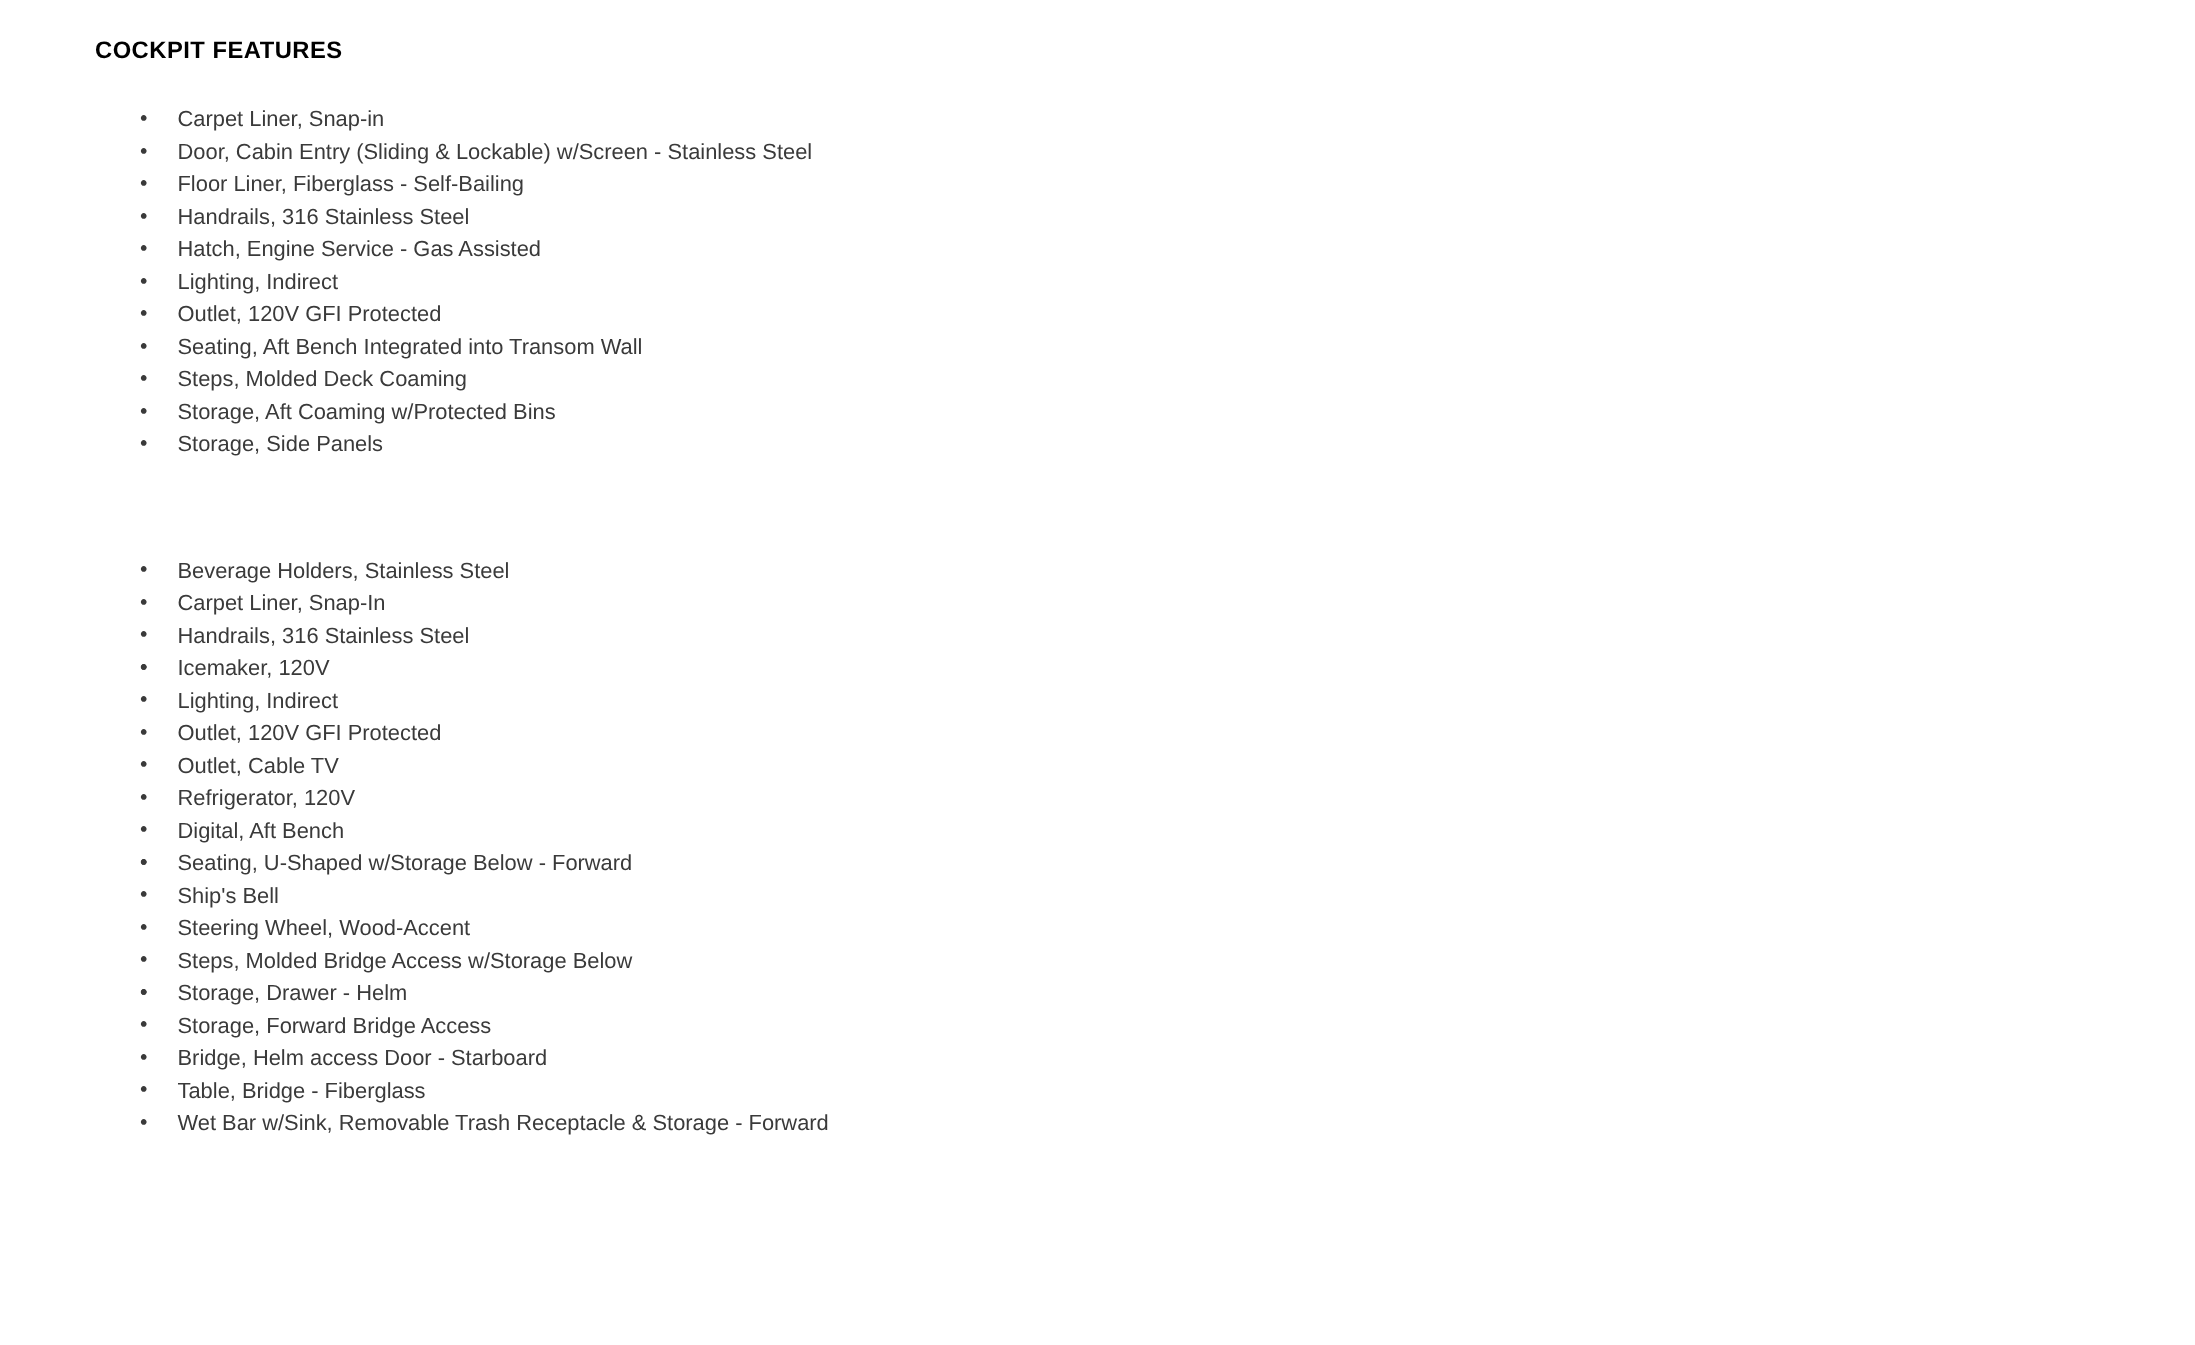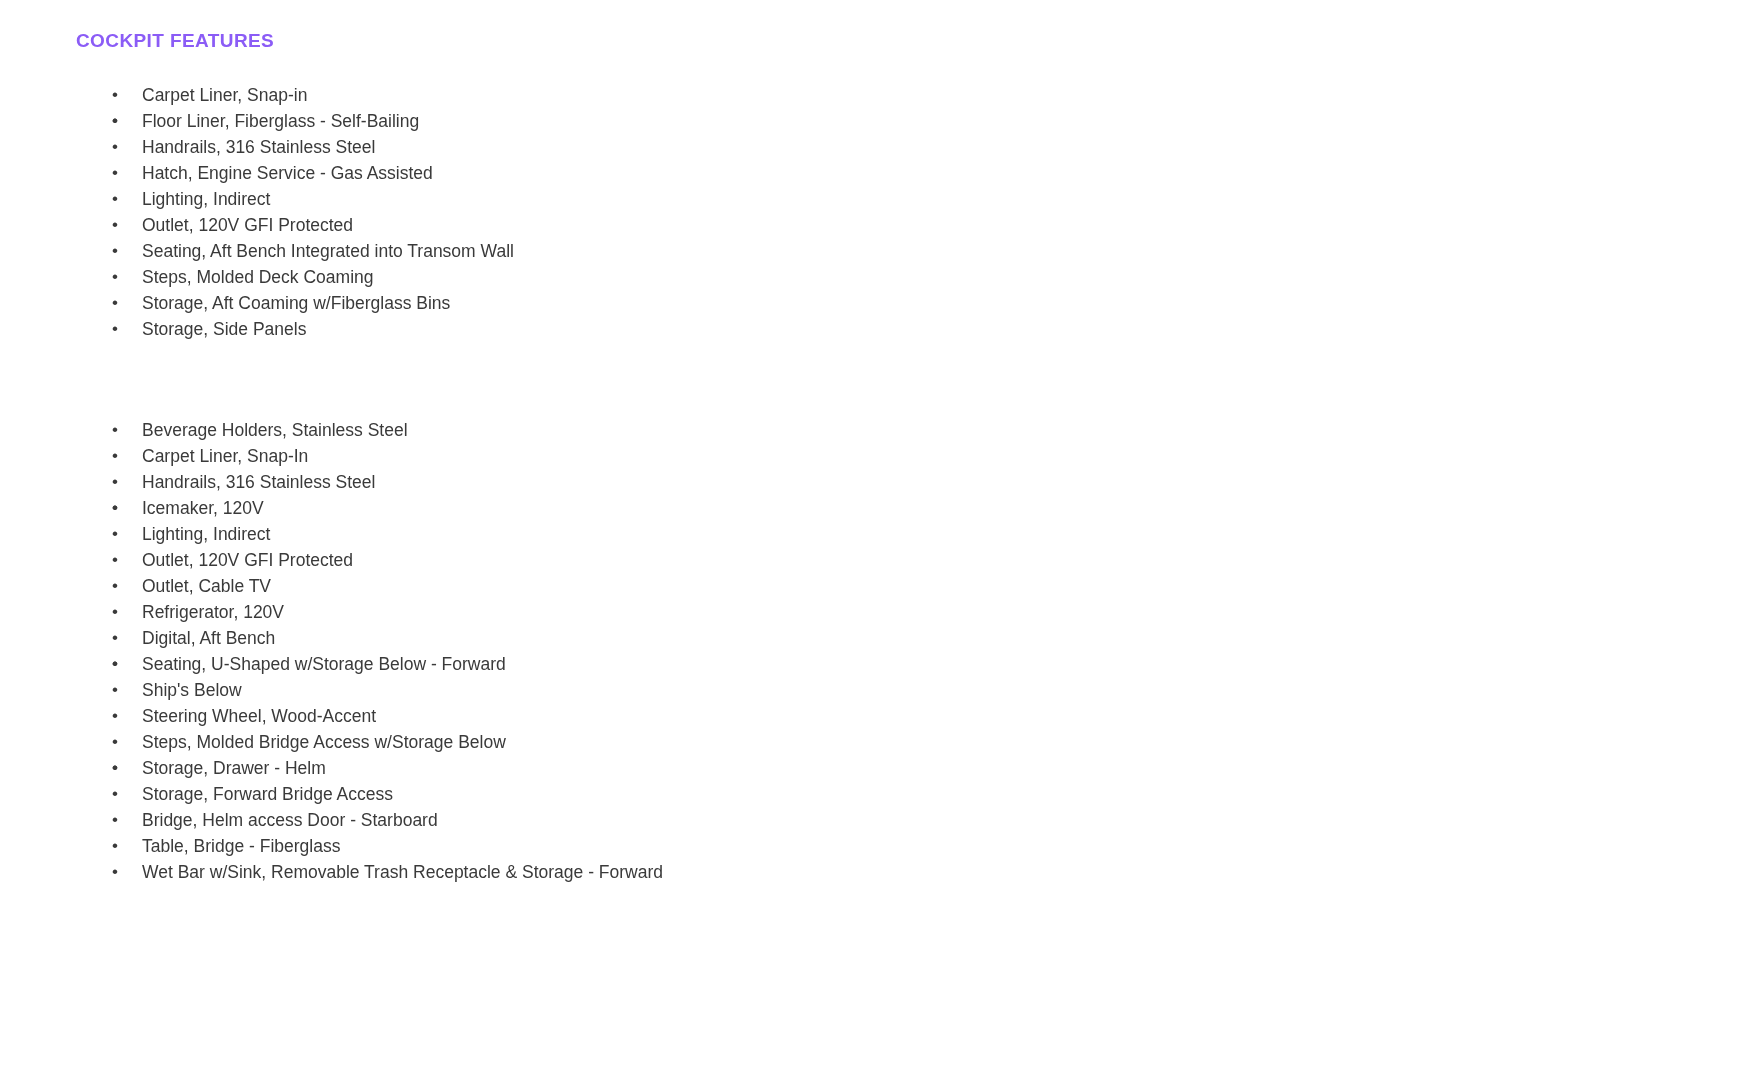--- a/index.html
+++ b/index.html
@@ -19,21 +19,21 @@
     box-sizing: border-box;
   }
   .section {
     margin-bottom: 10px;
   }
   .section-heading {
     font-family: "Liberation Sans", sans-serif;
     font-size: 19px;
     font-weight: bold;
     letter-spacing: 0.4px;
-    color: #8b5cf6;
+    color: #000000;
     margin: 0 0 0 0;
     padding: 0;
   }
   ul.feature-list {
     list-style: none;
     margin: 30px 0 0 0;
     padding: 0 0 0 28px;
   }
   ul.feature-list li {
     position: relative;
@@ -59,50 +59,50 @@
 </style>
 </head>
 <body>
 
 <div class="page">
 
   <div class="section">
     <h2 class="section-heading">COCKPIT FEATURES</h2>
     <ul class="feature-list">
       <li><span class="bullet">•</span><span>Carpet Liner, Snap-in</span></li>
-      <li><span class="bullet">•</span></li>
+      <li><span class="bullet">•</span><span>Door, Cabin Entry (Sliding &amp; Lockable) w/Screen - Stainless Steel</span></li>
       <li><span class="bullet">•</span><span>Floor Liner, Fiberglass - Self-Bailing</span></li>
       <li><span class="bullet">•</span><span>Handrails, 316 Stainless Steel</span></li>
       <li><span class="bullet">•</span><span>Hatch, Engine Service - Gas Assisted</span></li>
       <li><span class="bullet">•</span><span>Lighting, Indirect</span></li>
       <li><span class="bullet">•</span><span>Outlet, 120V GFI Protected</span></li>
       <li><span class="bullet">•</span><span>Seating, Aft Bench Integrated into Transom Wall</span></li>
       <li><span class="bullet">•</span><span>Steps, Molded Deck Coaming</span></li>
-      <li><span class="bullet">•</span><span>Storage, Aft Coaming w/Fiberglass Bins</span></li>
+      <li><span class="bullet">•</span><span>Storage, Aft Coaming w/Protected Bins</span></li>
       <li><span class="bullet">•</span><span>Storage, Side Panels</span></li>
     </ul>
   </div>
 
   <div class="spacer-between"></div>
 
   <div class="section">
     <ul class="feature-list">
       <li><span class="bullet">•</span><span>Beverage Holders, Stainless Steel</span></li>
       <li><span class="bullet">•</span><span>Carpet Liner, Snap-In</span></li>
       <li><span class="bullet">•</span><span>Handrails, 316 Stainless Steel</span></li>
       <li><span class="bullet">•</span></li>
       <li><span class="bullet">•</span><span>Icemaker, 120V</span></li>
       <li><span class="bullet">•</span><span>Lighting, Indirect</span></li>
       <li><span class="bullet">•</span><span>Outlet, 120V GFI Protected</span></li>
       <li><span class="bullet">•</span><span>Outlet, Cable TV</span></li>
       <li><span class="bullet">•</span><span>Refrigerator, 120V</span></li>
       <li><span class="bullet">•</span><span>Digital, Aft Bench</span></li>
       <li><span class="bullet">•</span></li>
       <li><span class="bullet">•</span><span>Seating, U-Shaped w/Storage Below - Forward</span></li>
-      <li><span class="bullet">•</span><span>Ship's Below</span></li>
+      <li><span class="bullet">•</span><span>Ship's Bell</span></li>
       <li><span class="bullet">•</span><span>Steering Wheel, Wood-Accent</span></li>
       <li><span class="bullet">•</span><span>Steps, Molded Bridge Access w/Storage Below</span></li>
       <li><span class="bullet">•</span></li>
       <li><span class="bullet">•</span><span>Storage, Drawer - Helm</span></li>
       <li><span class="bullet">•</span><span>Storage, Forward Bridge Access</span></li>
       <li><span class="bullet">•</span><span>Bridge, Helm access Door - Starboard</span></li>
       <li><span class="bullet">•</span><span>Table, Bridge - Fiberglass</span></li>
       <li><span class="bullet">•</span><span>Wet Bar w/Sink, Removable Trash Receptacle &amp; Storage - Forward</span></li>
     </ul>
   </div>

